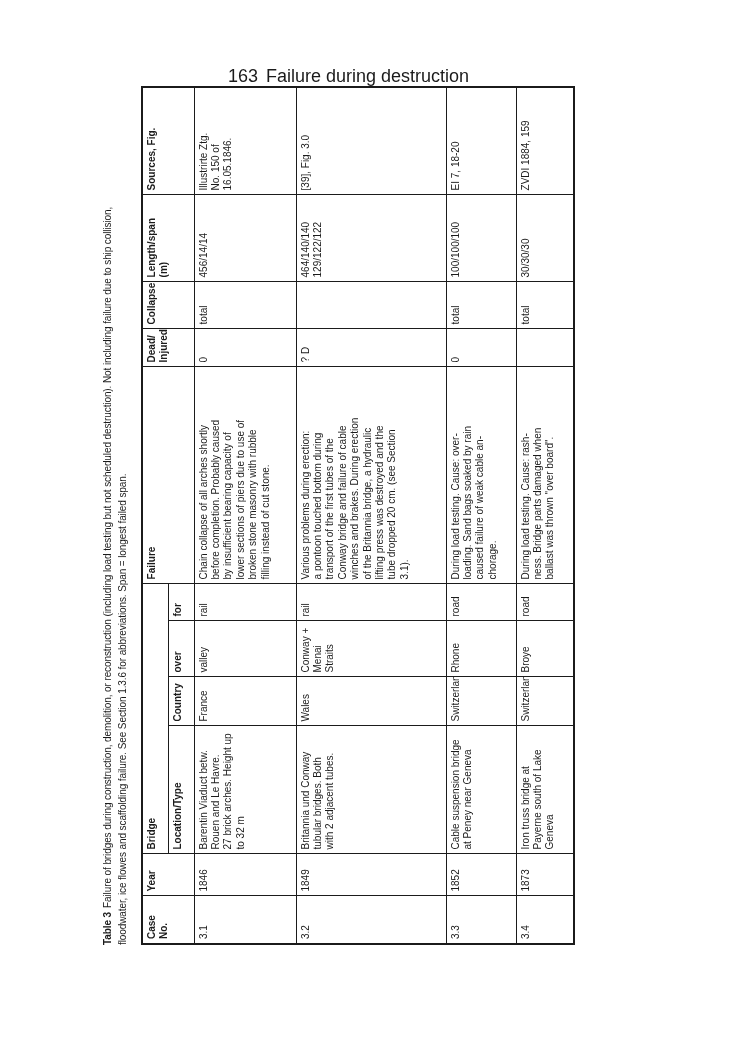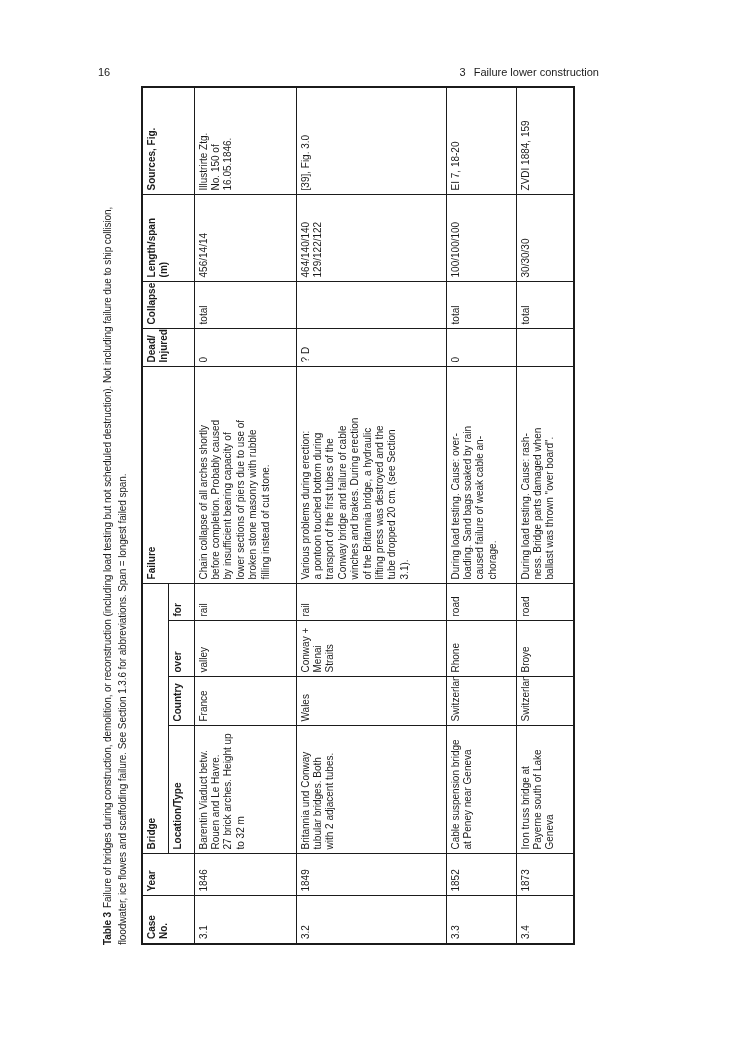--- a/index.html
+++ b/index.html
@@ -3,22 +3,22 @@
 <meta charset="utf-8">
 <style>
   html,body{margin:0;padding:0;}
   body{
     width:749px;height:1058px;background:#ffffff;position:relative;overflow:hidden;
     font-family:"Liberation Sans",sans-serif;color:#1b1b1b;
     -webkit-font-smoothing:antialiased;
   }
   .page-header{
     position:absolute;left:98px;top:66px;width:501px;
-    display:flex;justify-content:space-between;align-items:baseline;
-    font-size:11px;
+    display:flex;justify-content:center;align-items:baseline;
+    font-size:18px;
   }
   .running{white-space:nowrap;}
   .running .sec-no{margin-right:8px;}
   
   .rotated{
     position:absolute;left:100px;top:945px;width:857px;
     transform-origin:0 0;transform:rotate(-90deg);
   }
   .caption{
     font-size:10px;letter-spacing:-0.1px;line-height:15px;
@@ -43,21 +43,21 @@
   tr.r0{height:102px;}
   tr.r1{height:150px;}
   tr.r2{height:70px;}
   tr.r3{height:58px;}
 </style>
 </head>
 <body>
 
 <div class="page-header">
   <span>16</span>
-  <span class="running"><span class="sec-no">3</span><span>Failure lower construction</span></span>
+  <span class="running"><span class="sec-no">3</span><span>Failure during destruction</span></span>
 </div>
 
 <div class="rotated">
   <div class="caption">
     <div class="cap-line"><span class="cap-label">Table 3</span><span>Failure of bridges during construction, demolition, or reconstruction (including load testing but not scheduled destruction). Not including failure due to ship collision,</span></div>
     <div class="cap-line">floodwater, ice flowes and scaffolding failure. See Section 1.3.6 for abbreviations. Span = longest failed span.</div>
   </div>
 
   <table>
     <colgroup>

